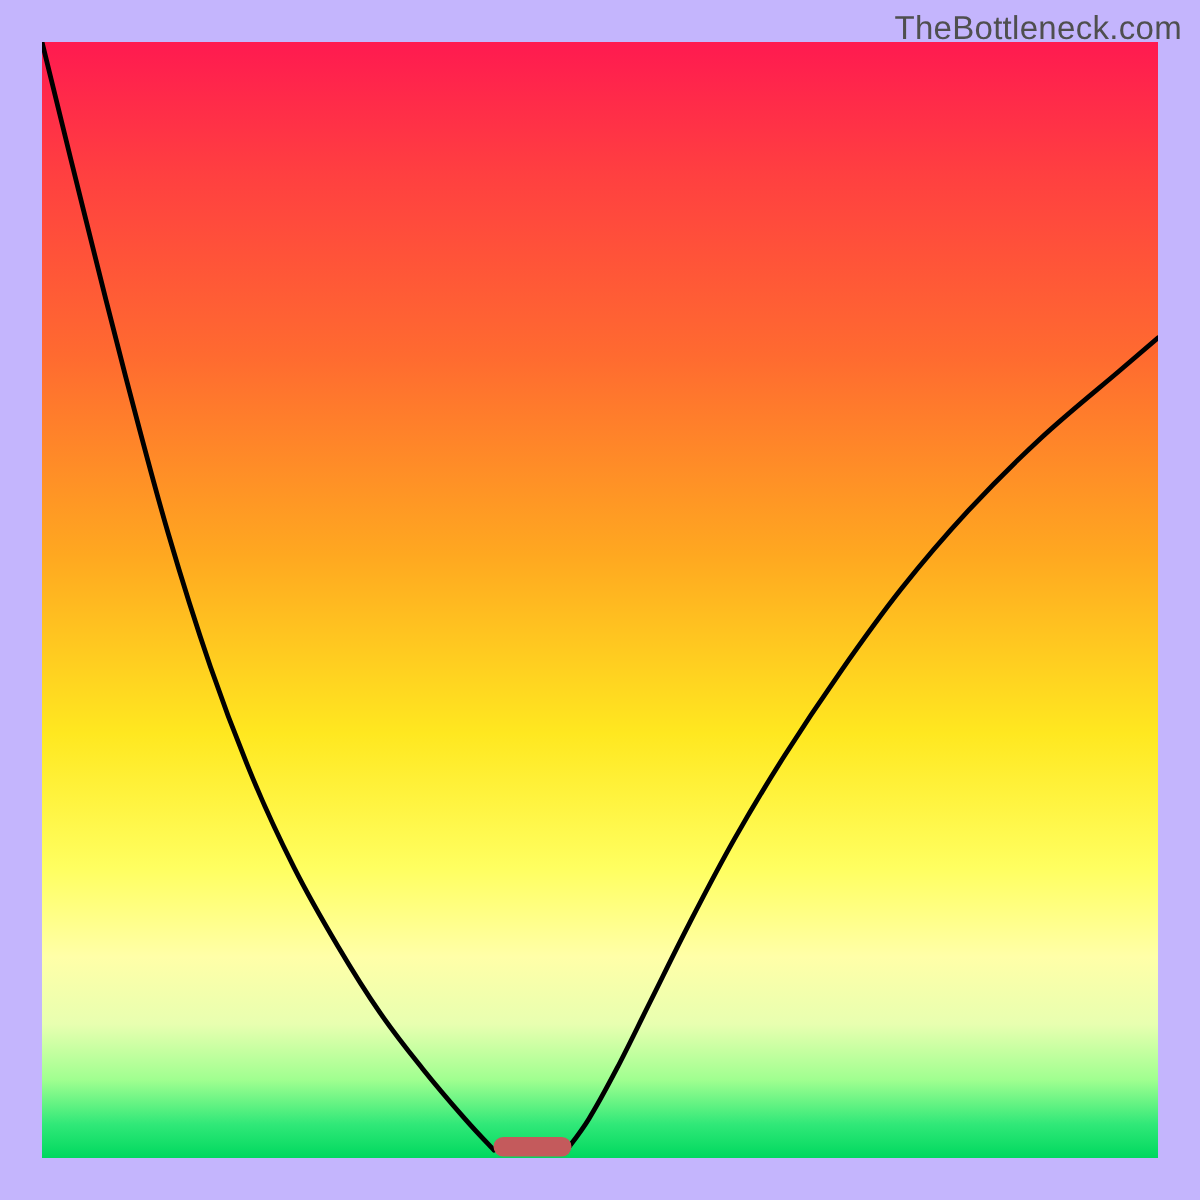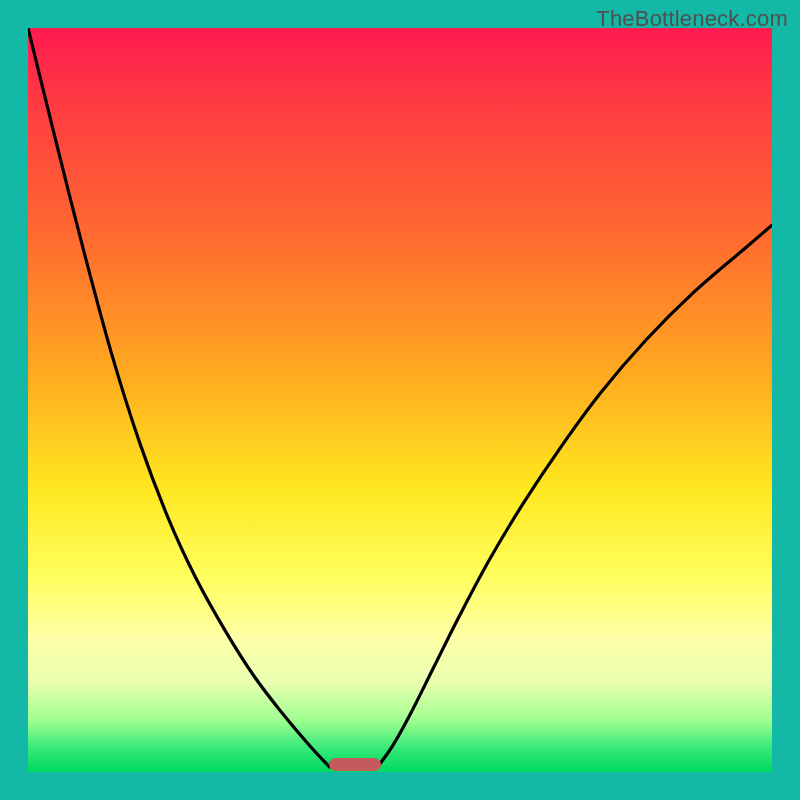--- a/index.html
+++ b/index.html
@@ -8,21 +8,21 @@
     width: 800px;
     height: 800px;
     background: #000;
     overflow: hidden;
     font-family: Arial, Helvetica, sans-serif;
   }
   .outer {
     position: relative;
     width: 800px;
     height: 800px;
-    background: #14b8a6;
+    background: #c4b5fd;
   }
   .plot {
     position: absolute;
     left: 28px;
     top: 28px;
     width: 744px;
     height: 744px;
     background: linear-gradient(
       to bottom,
       #ff1a50 0%,

